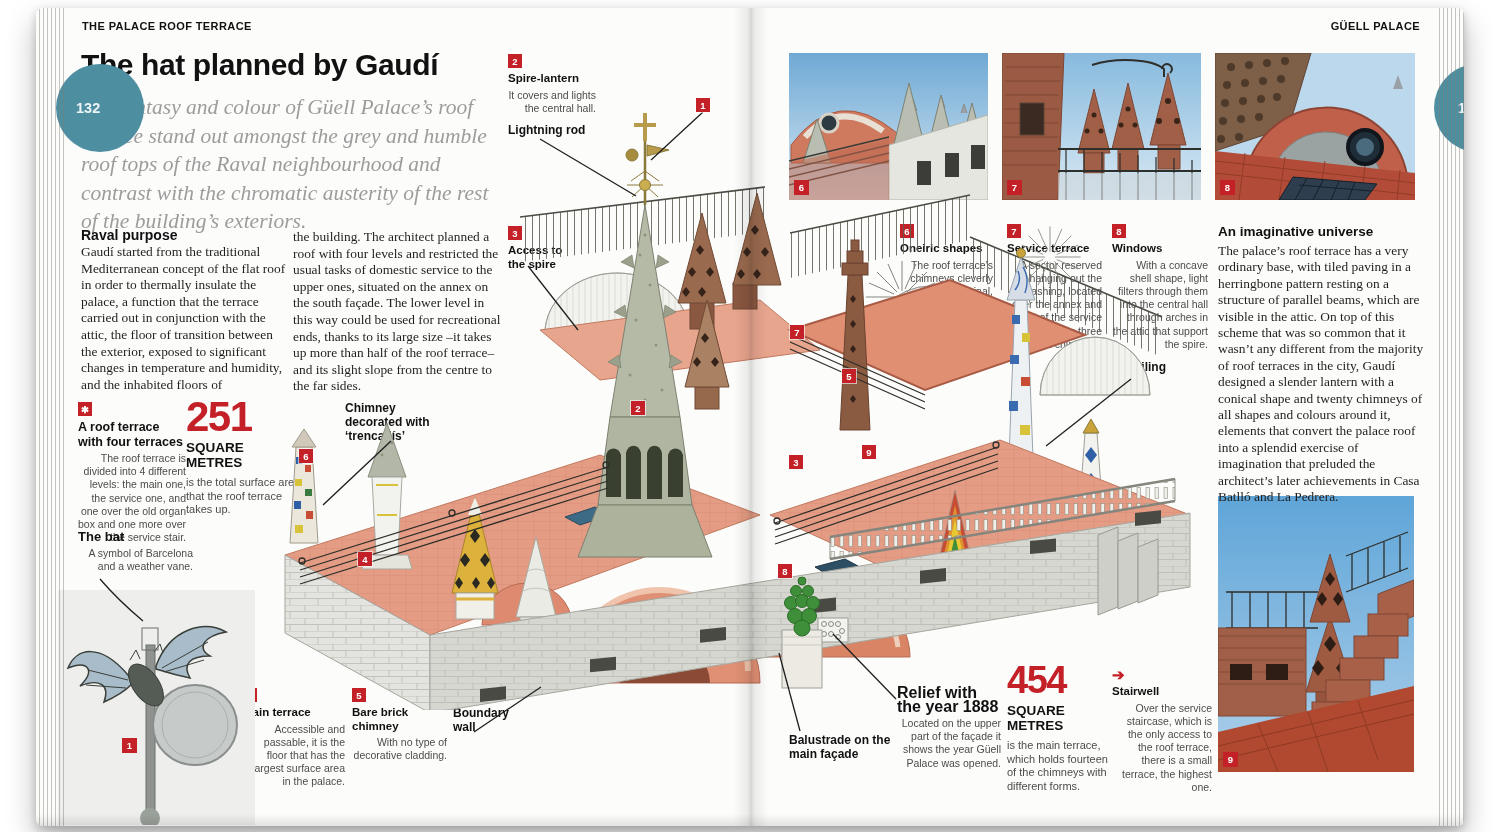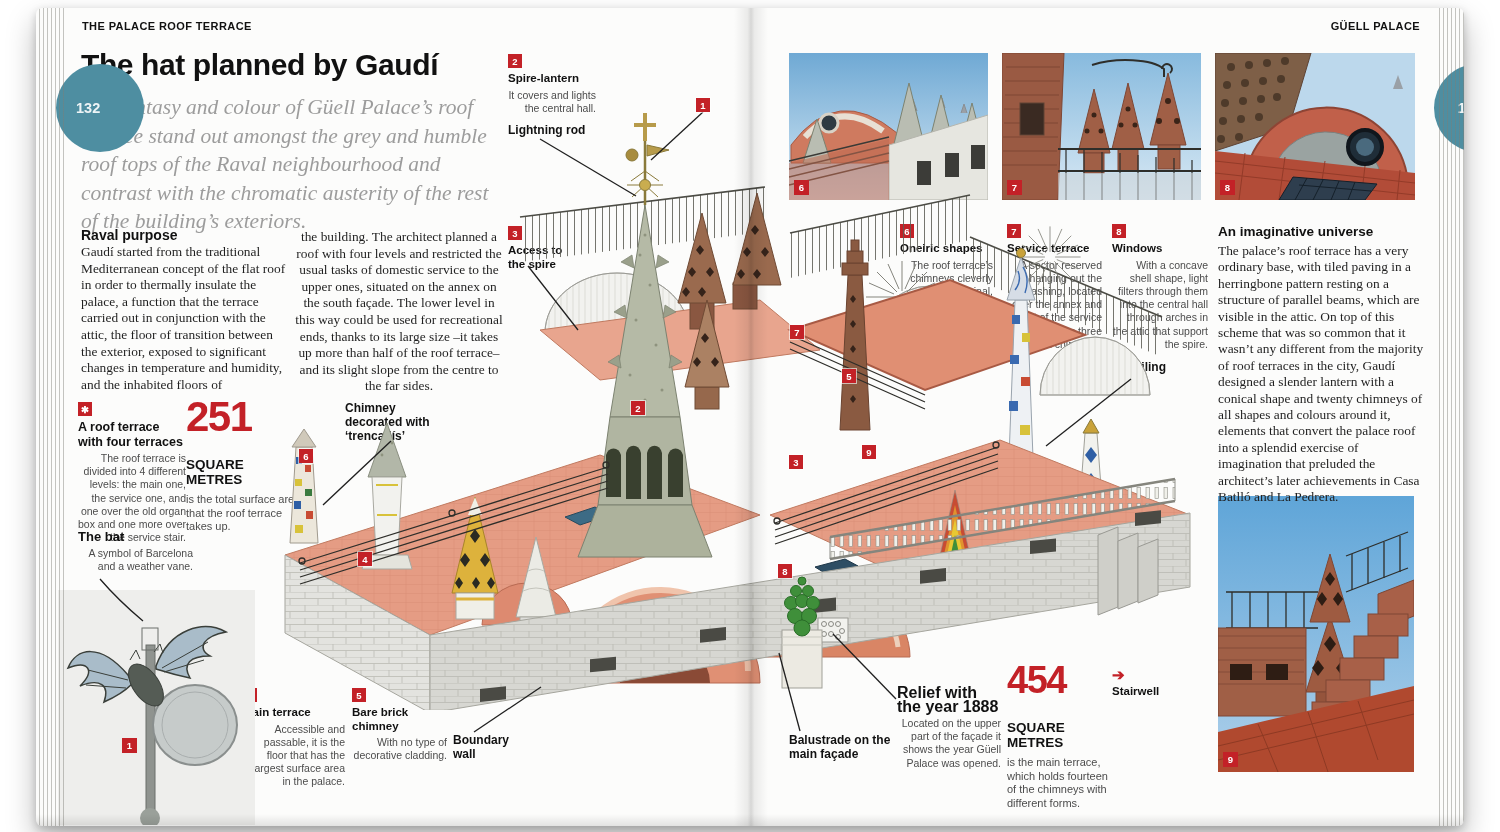--- a/index.html
+++ b/index.html
@@ -26,32 +26,32 @@
   .kicker.left { left:82px; } .kicker.right { right:80px; }
 
   .title { position:absolute; left:81px; top:48px; width:460px; font-weight:bold; font-size:30px;
            line-height:33px; letter-spacing:-.4px; color:#111; }
   .lede  { position:absolute; left:81px; top:93px; width:418px; font-family:"Liberation Serif",serif;
            font-style:italic; font-size:21.5px; line-height:28.5px; color:#9c9c9c; }
 
   .colhead { font-weight:bold; font-size:14px; line-height:17px; font-family:"Liberation Sans",sans-serif; color:#111; }
   .coltext { font-family:"Liberation Serif",serif; font-size:13.4px; line-height:16.6px; color:#1f1f1f; }
   .col1 { position:absolute; left:81px;  top:227px; width:207px; }
-  .col2 { position:absolute; left:293px; top:229px; width:212px;text-align:center; }
+  .col2 { position:absolute; left:293px; top:229px; width:212px; }
 
   .ann { position:absolute; }
   .num { width:14px; height:14px; background:#c32127; color:#fff; font-weight:bold; font-size:9.5px;
          display:flex; align-items:center; justify-content:center; margin-bottom:4px; }
   .ann h4 { font-weight:bold; font-size:11.5px; line-height:13.5px; color:#111; }
   .ann p  { font-size:10.5px; line-height:13.2px; color:#4c4c4c; margin-top:3px;text-align:right; }
   .lbl { position:absolute; font-weight:bold; font-size:12px; line-height:14px; color:#111; }
 
   .stat { position:absolute; }
   .stat .value { font-weight:bold; font-size:42px; line-height:36px; letter-spacing:-1.5px; color:#c32127; }
-  .stat .unit  { font-weight:bold; font-size:13.5px; line-height:15px; color:#111; margin-top:22px; width:82px; }
+  .stat .unit  { font-weight:bold; font-size:13.5px; line-height:15px; color:#111; margin-top:5px; width:82px; }
   .stat .cap   { font-size:11px; line-height:13.5px; color:#4c4c4c; margin-top:6px; }
 
   .imag { position:absolute; left:1218px; top:224px; width:207px; }
   .imag h3 { font-weight:bold; font-size:13.5px; line-height:16px; color:#111; margin-bottom:3px; }
   .imag p  { font-family:"Liberation Serif",serif; font-size:13.4px; line-height:16.4px; color:#1f1f1f; }
 
   .photo { position:absolute; overflow:hidden; background:#dfe8ee; }
   .photo svg { display:block; }
   .pbadge { position:absolute; left:5px; bottom:5px; width:15px; height:15px; background:#c32127; color:#fff;
             font-weight:bold; font-size:9.5px; display:flex; align-items:center; justify-content:center; z-index:2; }
@@ -405,21 +405,21 @@
   <div class="ann" style="left:243px;top:688px;width:102px">
     <div class="num">4</div>
     <h4>Main terrace</h4>
     <p>Accessible and passable, it is the floor that has the largest surface area in the palace.</p>
   </div>
   <div class="ann" style="left:352px;top:688px;width:95px">
     <div class="num">5</div>
     <h4>Bare brick chimney</h4>
     <p>With no type of decorative cladding.</p>
   </div>
-  <div class="lbl" style="left:453px;top:733px;width:70px">Boundary wall</div>
+  <div class="lbl" style="left:453px;top:706px;width:70px">Boundary wall</div>
 
   <div class="photo" style="left:58px;top:590px;width:197px;height:235px;background:#efefed">
     <svg width="197" height="235" viewBox="0 0 197 235">
       <rect width="197" height="235" fill="#eeeeec"></rect>
       <rect x="88" y="55" width="9" height="180" fill="#8f938f" stroke="#6b6f6b"></rect>
       <ellipse cx="137" cy="135" rx="42" ry="40" fill="#c6cbca" stroke="#8a8f8e" stroke-width="2"></ellipse>
       <circle cx="137" cy="135" r="33" fill="none" stroke="#a9aeae"></circle>
       <path d="M70,85 C42,52 18,58 10,78 C30,70 38,80 22,96 C42,88 52,95 46,112 C62,105 70,98 74,94 Z" fill="#a9bcc9" stroke="#3a3f3a" stroke-width="1.5"></path>
       <path d="M98,76 C112,38 146,30 168,42 C146,46 138,58 152,66 C132,66 124,74 132,88 C112,84 102,80 98,79 Z" fill="#a9bcc9" stroke="#3a3f3a" stroke-width="1.5"></path>
       <path d="M30,80 L70,90 M28,95 L68,98 M150,52 L104,78 M146,70 L106,82" stroke="#3a3f3a" fill="none"></path>
@@ -605,14 +605,15 @@
     <p>Located on the upper part of the façade it shows the year Güell Palace was opened.</p>
   </div>
   <div class="stat" style="left:1007px;top:662px;width:104px">
     <div class="value" style="font-size:38px">454</div>
     <div class="unit">SQUARE METRES</div>
     <div class="cap">is the main terrace, which holds fourteen of the chimneys with different forms.</div>
   </div>
   <div class="ann" style="left:1112px;top:668px;width:100px">
     <div class="stairarrow">➔</div>
     <h4>Stairwell</h4>
+    <p>Over the service staircase, which is the only access to the roof terrace, there is a small terrace, the highest one.</p>
   </div>
 </div>
 
 </body></html>

